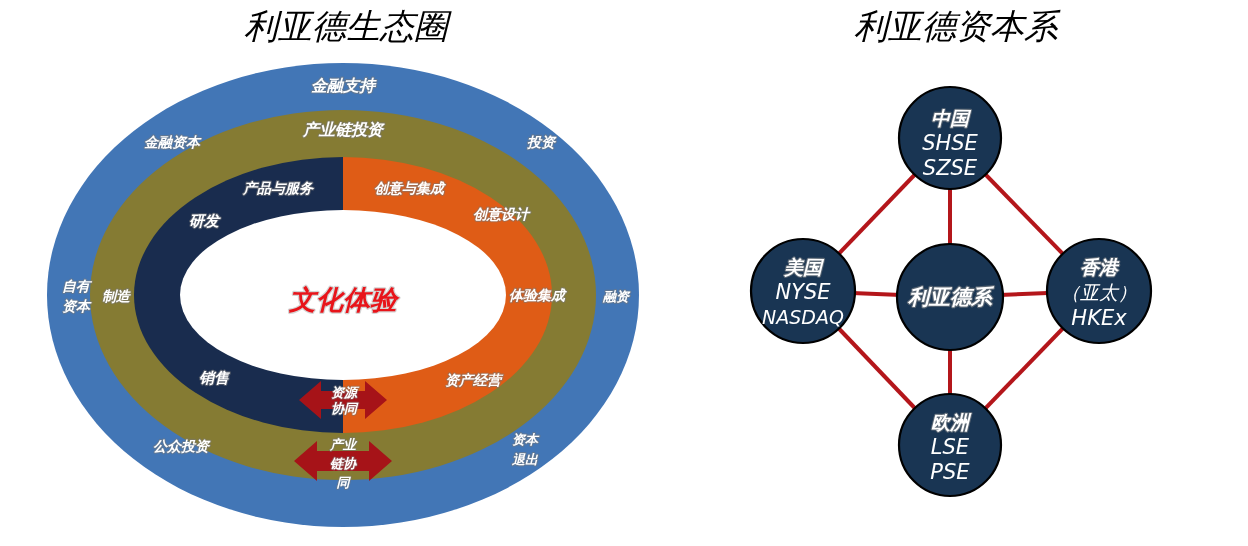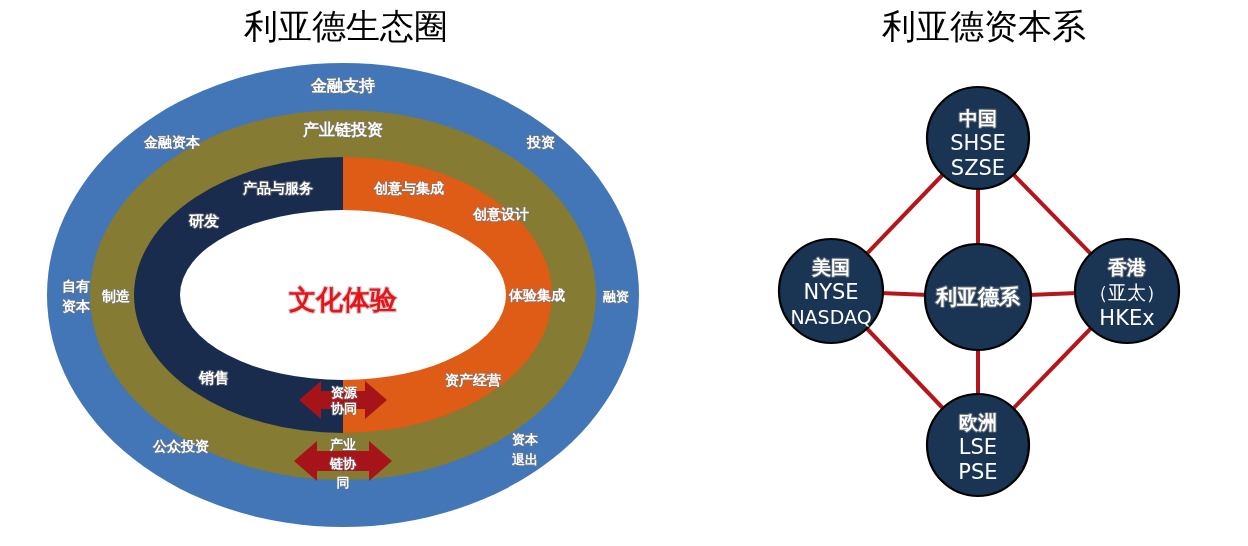--- a/index.html
+++ b/index.html
@@ -11,23 +11,24 @@
     width: 1248px;
     height: 546px;
     position: relative;
     overflow: hidden;
     font-family: "Liberation Sans", "DejaVu Sans", sans-serif;
   }
   .panel {
     position: absolute;
     top: 0;
     height: 546px;
+    font-style: italic;
   }
   #ecosystem-panel { left: 0; width: 700px; }
-  #capital-panel  { left: 700px; width: 548px; }
+  #capital-panel  { left: 672px; width: 548px; }
 
   .panel-title {
     position: absolute;
     top: 4px;
     width: 100%;
     text-align: center;
     font-size: 34px;
     line-height: 44px;
     color: #000000;
     font-family: "DejaVu Sans", "Liberation Sans", sans-serif;

